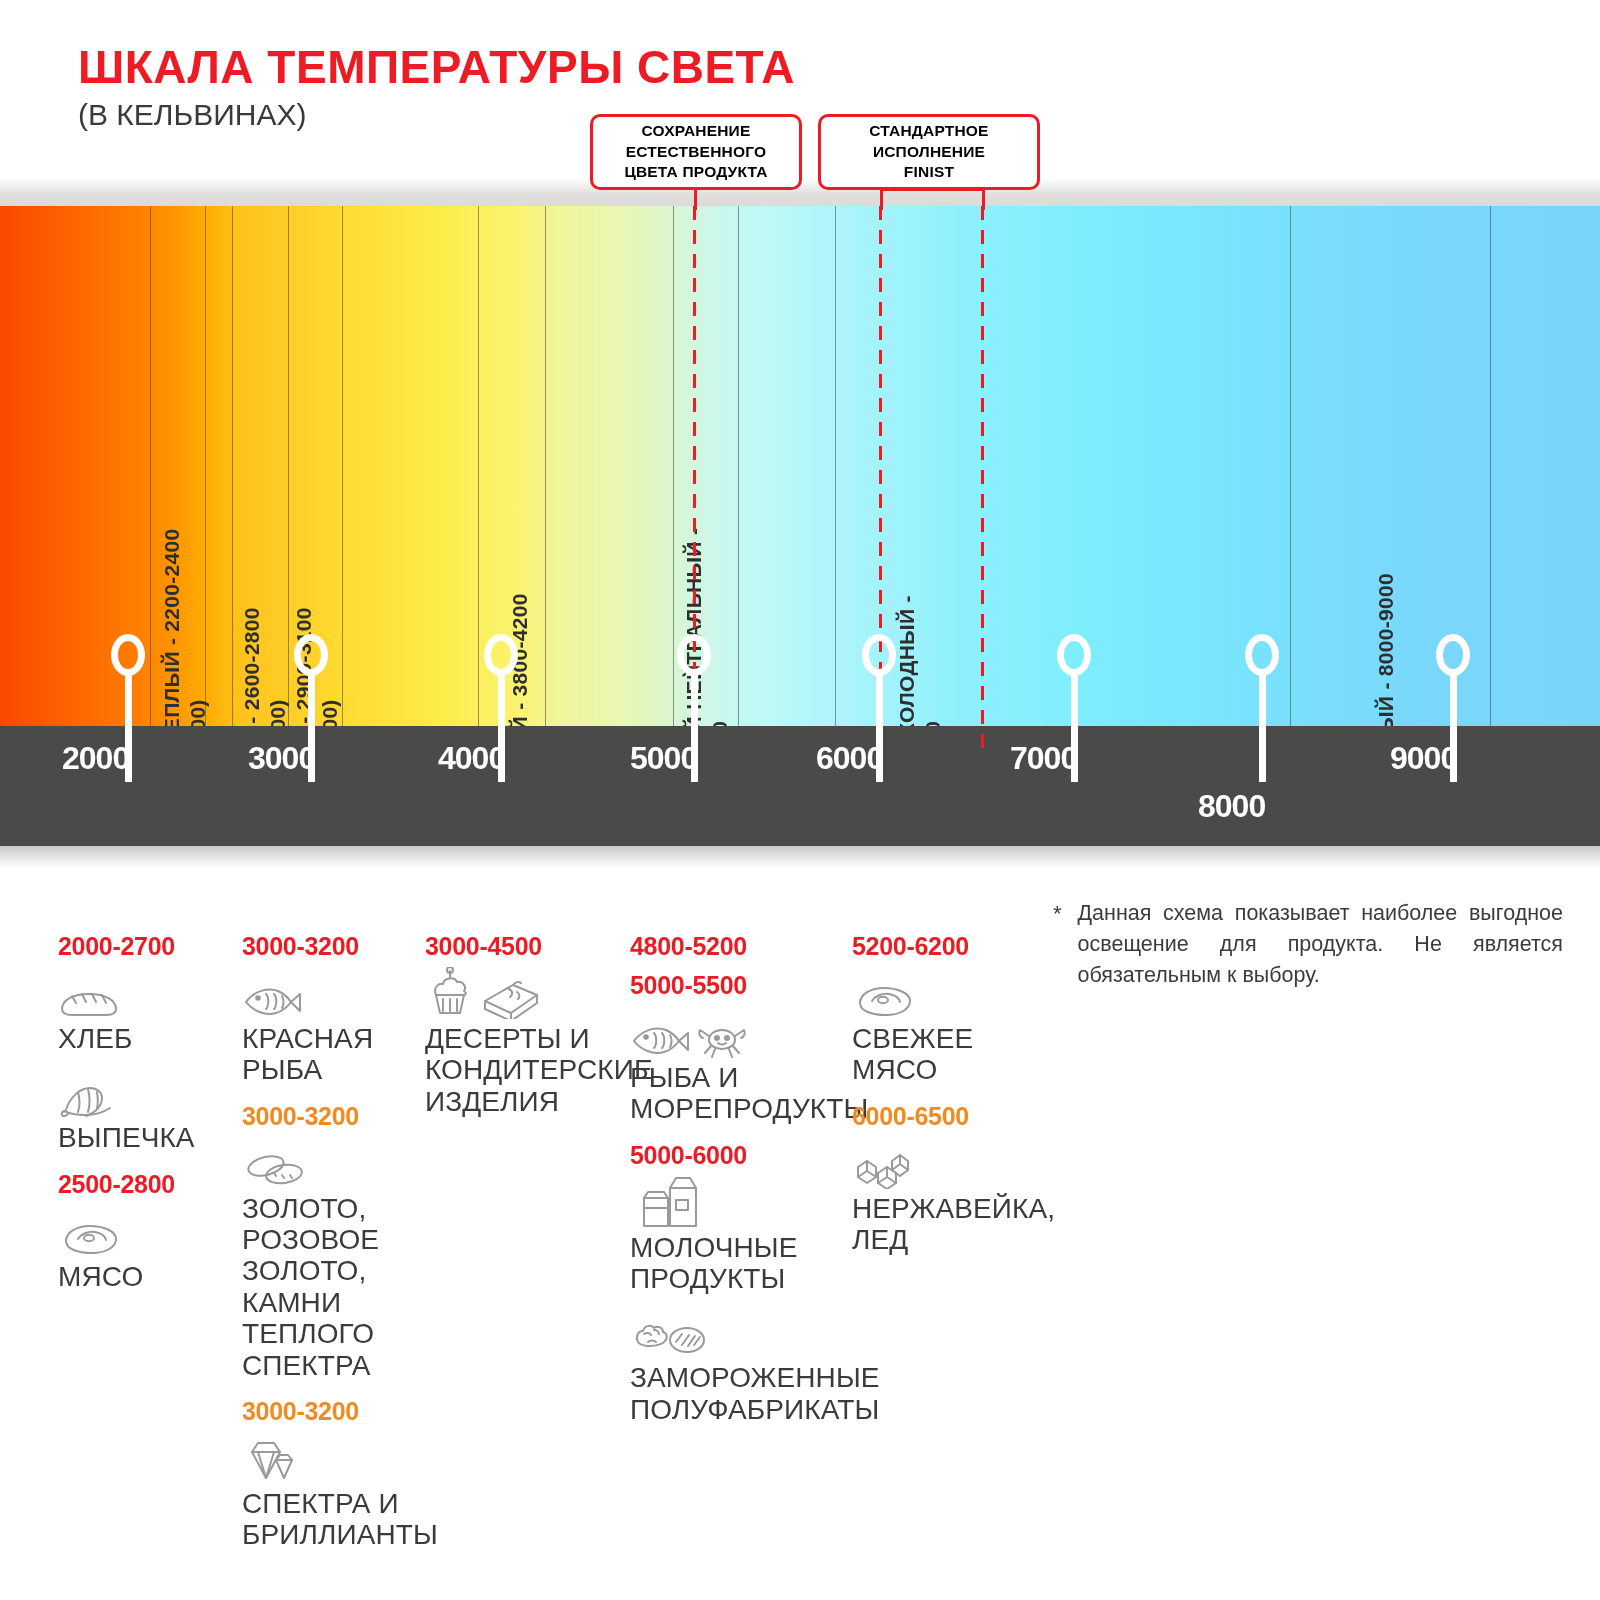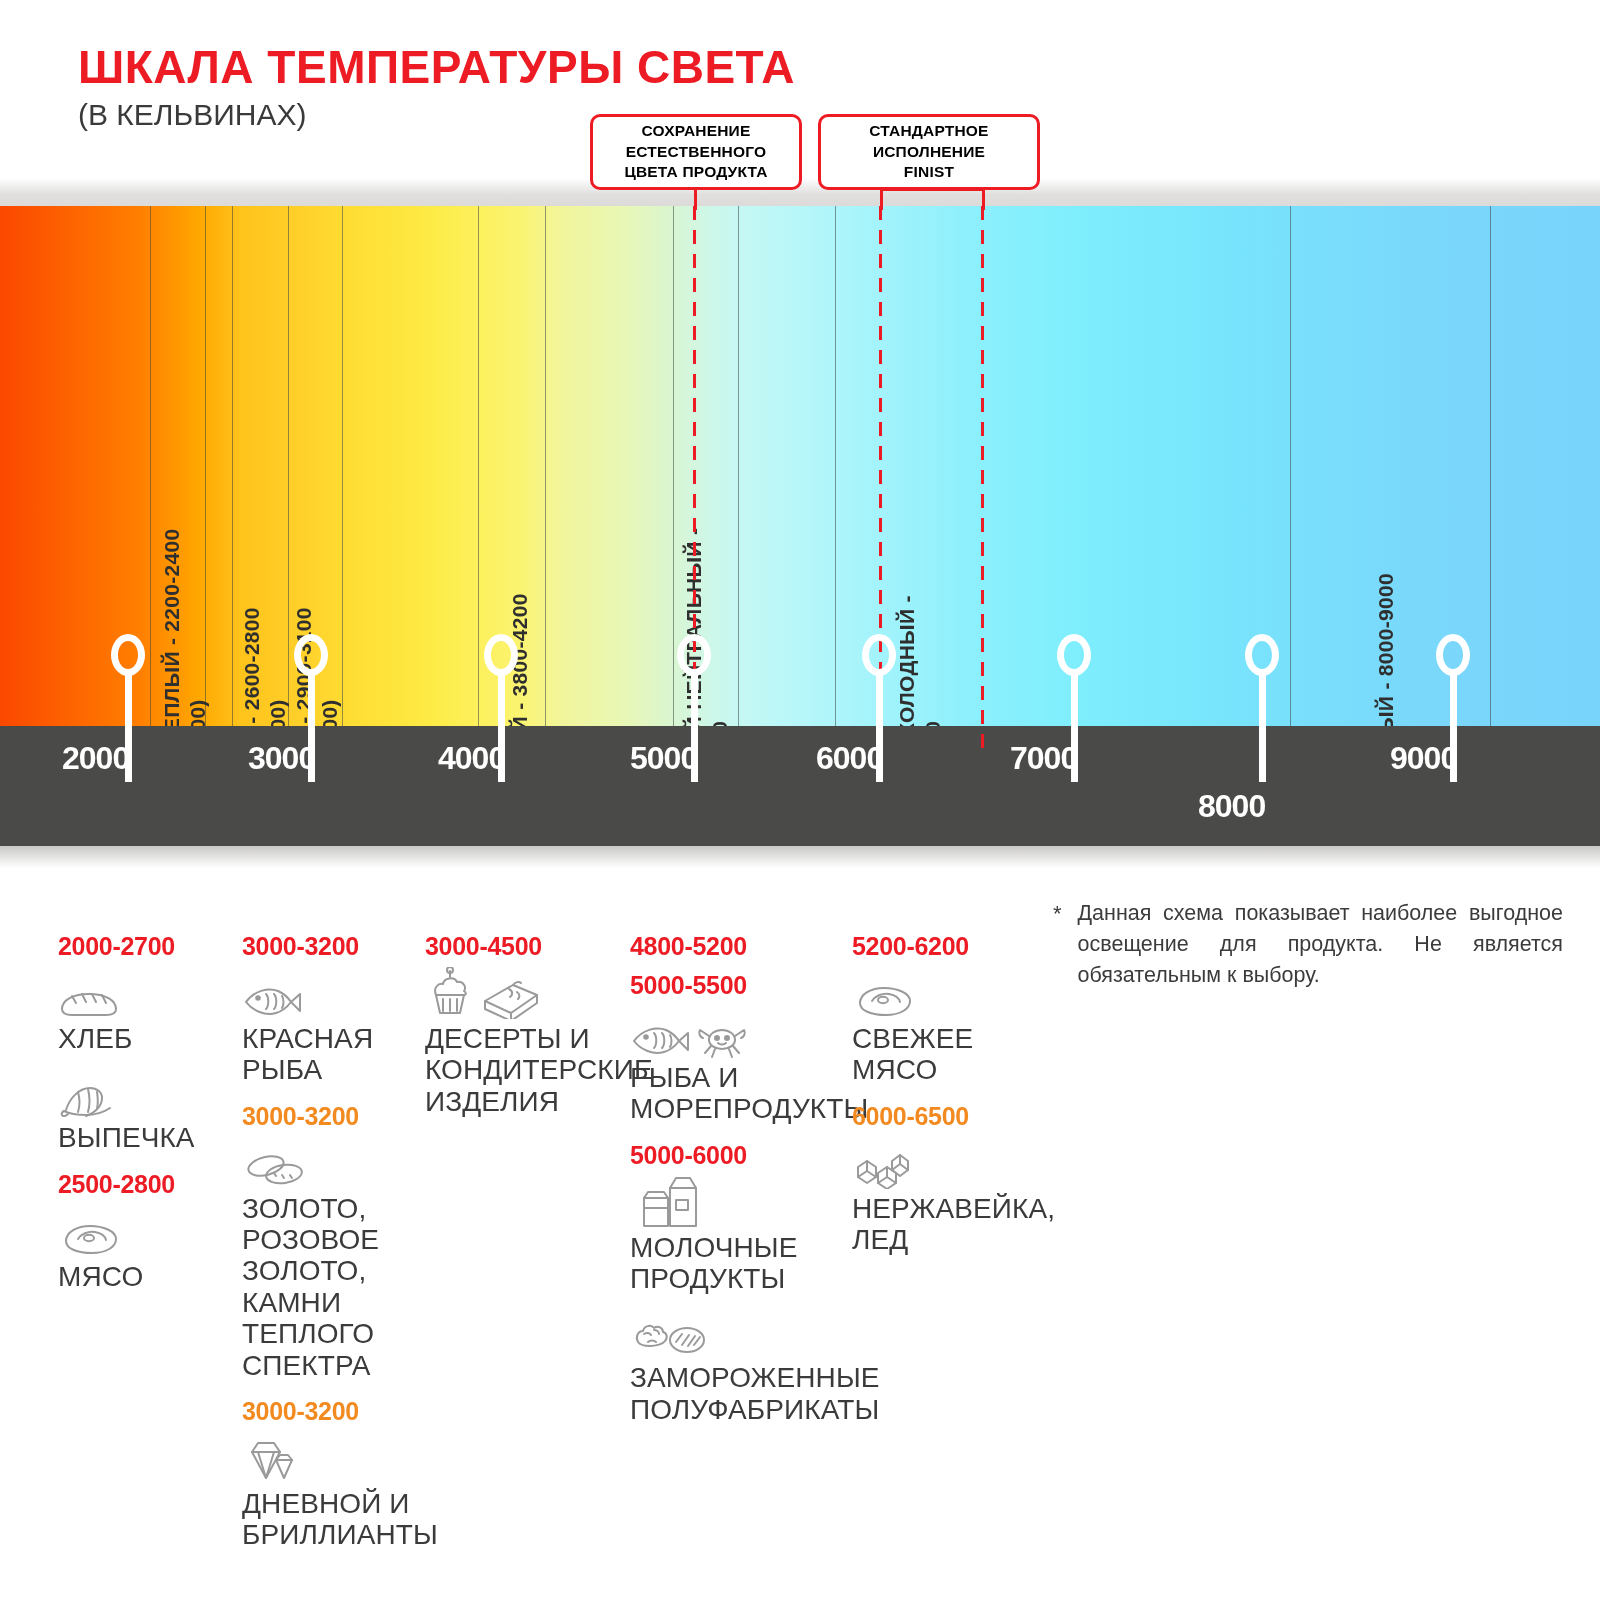--- a/index.html
+++ b/index.html
@@ -355,21 +355,21 @@
           <div class="item-icons">
             <span>
               <svg width="56" height="48" viewBox="0 0 56 48" fill="none" stroke="#9a9a9a" stroke-width="2" stroke-linecap="round" stroke-linejoin="round">
                 <path d="M10 16h28l-14 26z"></path>
                 <path d="M10 16l6-9h16l6 9M16 16l8 26 8-26"></path>
                 <path d="M34 24h16l-8 18z"></path>
                 <path d="M34 24l4-5h8l4 5"></path>
               </svg>
             </span>
           </div>
-          <div class="item-label">ДНЕВНОЙ И
+          <div class="item-label">СПЕКТРА И
 БРИЛЛИАНТЫ</div>
         </div>
       </div>
     </div>
   <div class="col" id="col3">
       <div class="grp">
         <div class="grp-head">3000-4500</div>
         <div class="item">
           <div class="item-icons">
             <span>

